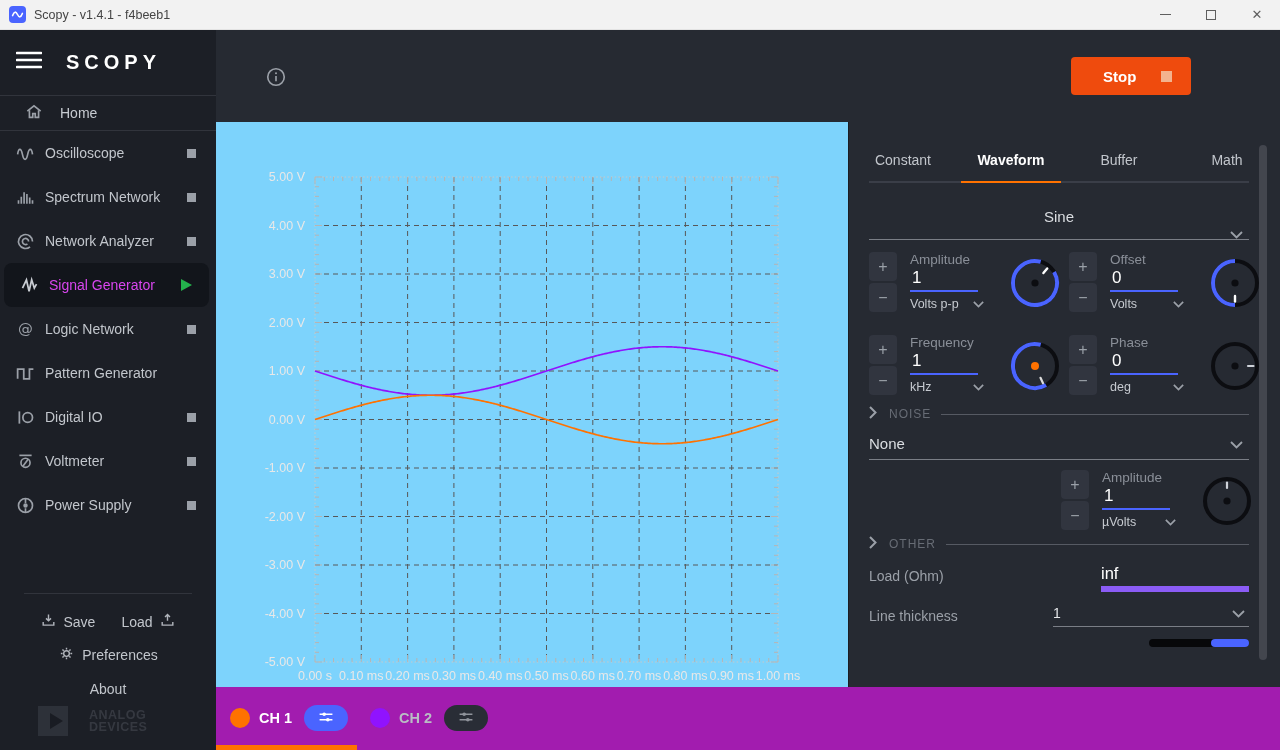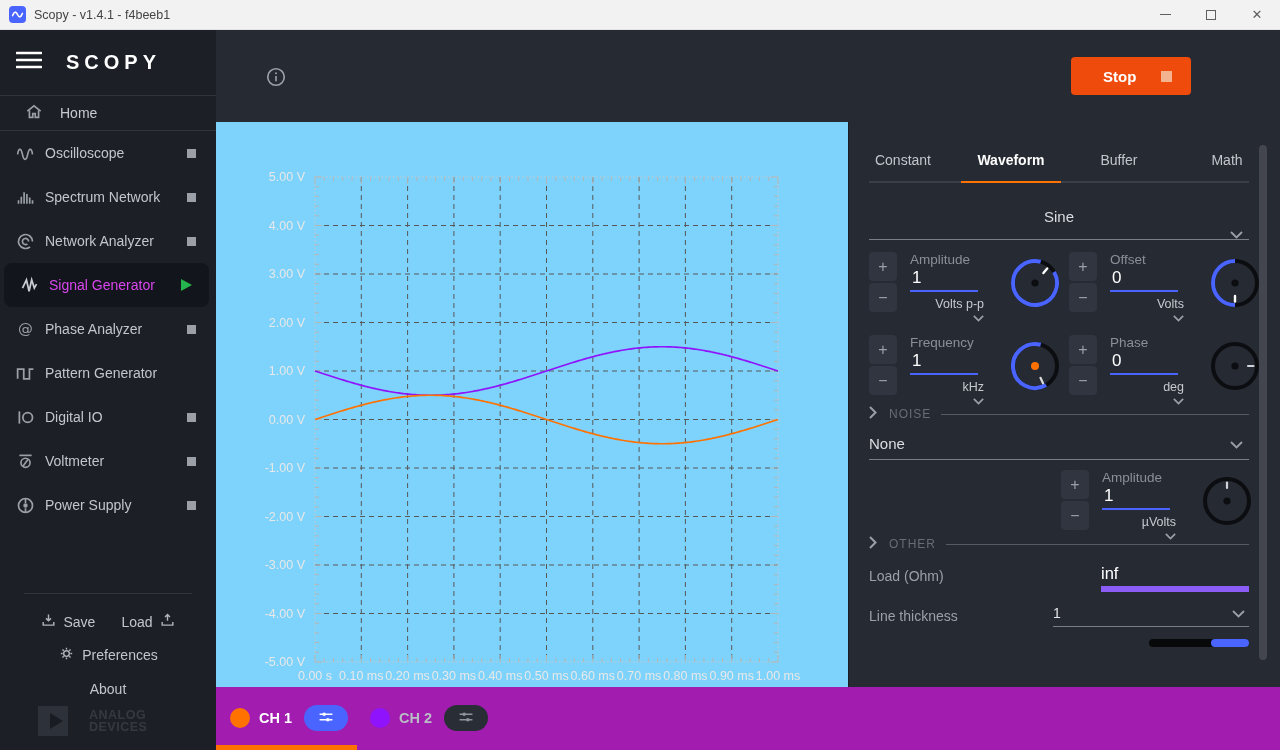--- a/index.html
+++ b/index.html
@@ -75,21 +75,21 @@
     color:#dadde1; font-size:15px; display:flex; align-items:center; }
   .select-line .chev { margin-left:auto; margin-right:6px; }
 
   .ctrl { position:absolute; width:192px; height:62px; display:flex; }
   .stepper { display:flex; flex-direction:column; gap:2px; }
   .step { width:28px; height:29px; background:#31353f; border:none; border-radius:4px;
     color:#9aa0a8; font-size:16px; line-height:1; font-family:inherit; }
   .ctrl-mid { margin-left:13px; width:70px; }
   .ctrl-label { font-size:13.5px; color:#8a8f98; }
   .ctrl-value { font-size:17px; color:#fff; border-bottom:2px solid #4a64ff; padding:1px 0 2px 2px; width:68px; }
-  .ctrl-unit { margin-top:5px; font-size:12.5px; color:#c6cad0; display:flex; align-items:flex-end; width:74px;flex-direction:column; }
+  .ctrl-unit { margin-top:5px; font-size:12.5px; color:#c6cad0; display:flex; align-items:center; width:74px; }
   .ctrl-unit .chev { margin-left:auto; }
   .knob { margin-left:auto; margin-top:5px; }
   .sec-head { position:absolute; left:20px; display:flex; align-items:center; width:380px; }
   .sec-label { margin-left:12px; font-size:12px; color:#676c75; letter-spacing:1px; }
   .sec-line { flex:1; margin-left:10px; border-top:1px solid #565a63; }
   .plain-label { position:absolute; font-size:14px; color:#9ba0a8; }
   #load-value { position:absolute; left:252px; top:442px; width:148px; color:#fff; font-size:16.5px;
     border-bottom:6px solid #8b5cf6; padding-bottom:3px; }
   #lt-value { position:absolute; left:204px; top:483px; width:196px; color:#e4e6e9; font-size:14px;
     border-bottom:1px solid #7a7e86; padding-bottom:5px; display:flex; }
@@ -190,21 +190,21 @@
       <span class="lbl">Signal Generator</span>
       <span class="play-ind"></span>
     </div>
 
     <div class="side-item">
       <span class="icon">
         <svg width="21" height="21" viewBox="0 0 24 24">
             <text x="12" y="17" text-anchor="middle" font-size="17" fill="#9ba0a8" font-family="DejaVu Sans">@</text>
           </svg>
       </span>
-      <span class="lbl">Phase Analyzer</span>
+      <span class="lbl">Logic Network</span>
       <span class="ind"></span>
     </div>
 
     <div class="side-item">
       <span class="icon">
         <svg width="21" height="21" viewBox="0 0 24 24" fill="none" stroke="#9ba0a8" stroke-width="2">
             <path d="M3 18 V7 H10 V18 H16.5 V7 H21"></path>
           </svg>
       </span>
       <span class="lbl">Pattern Generator</span>

